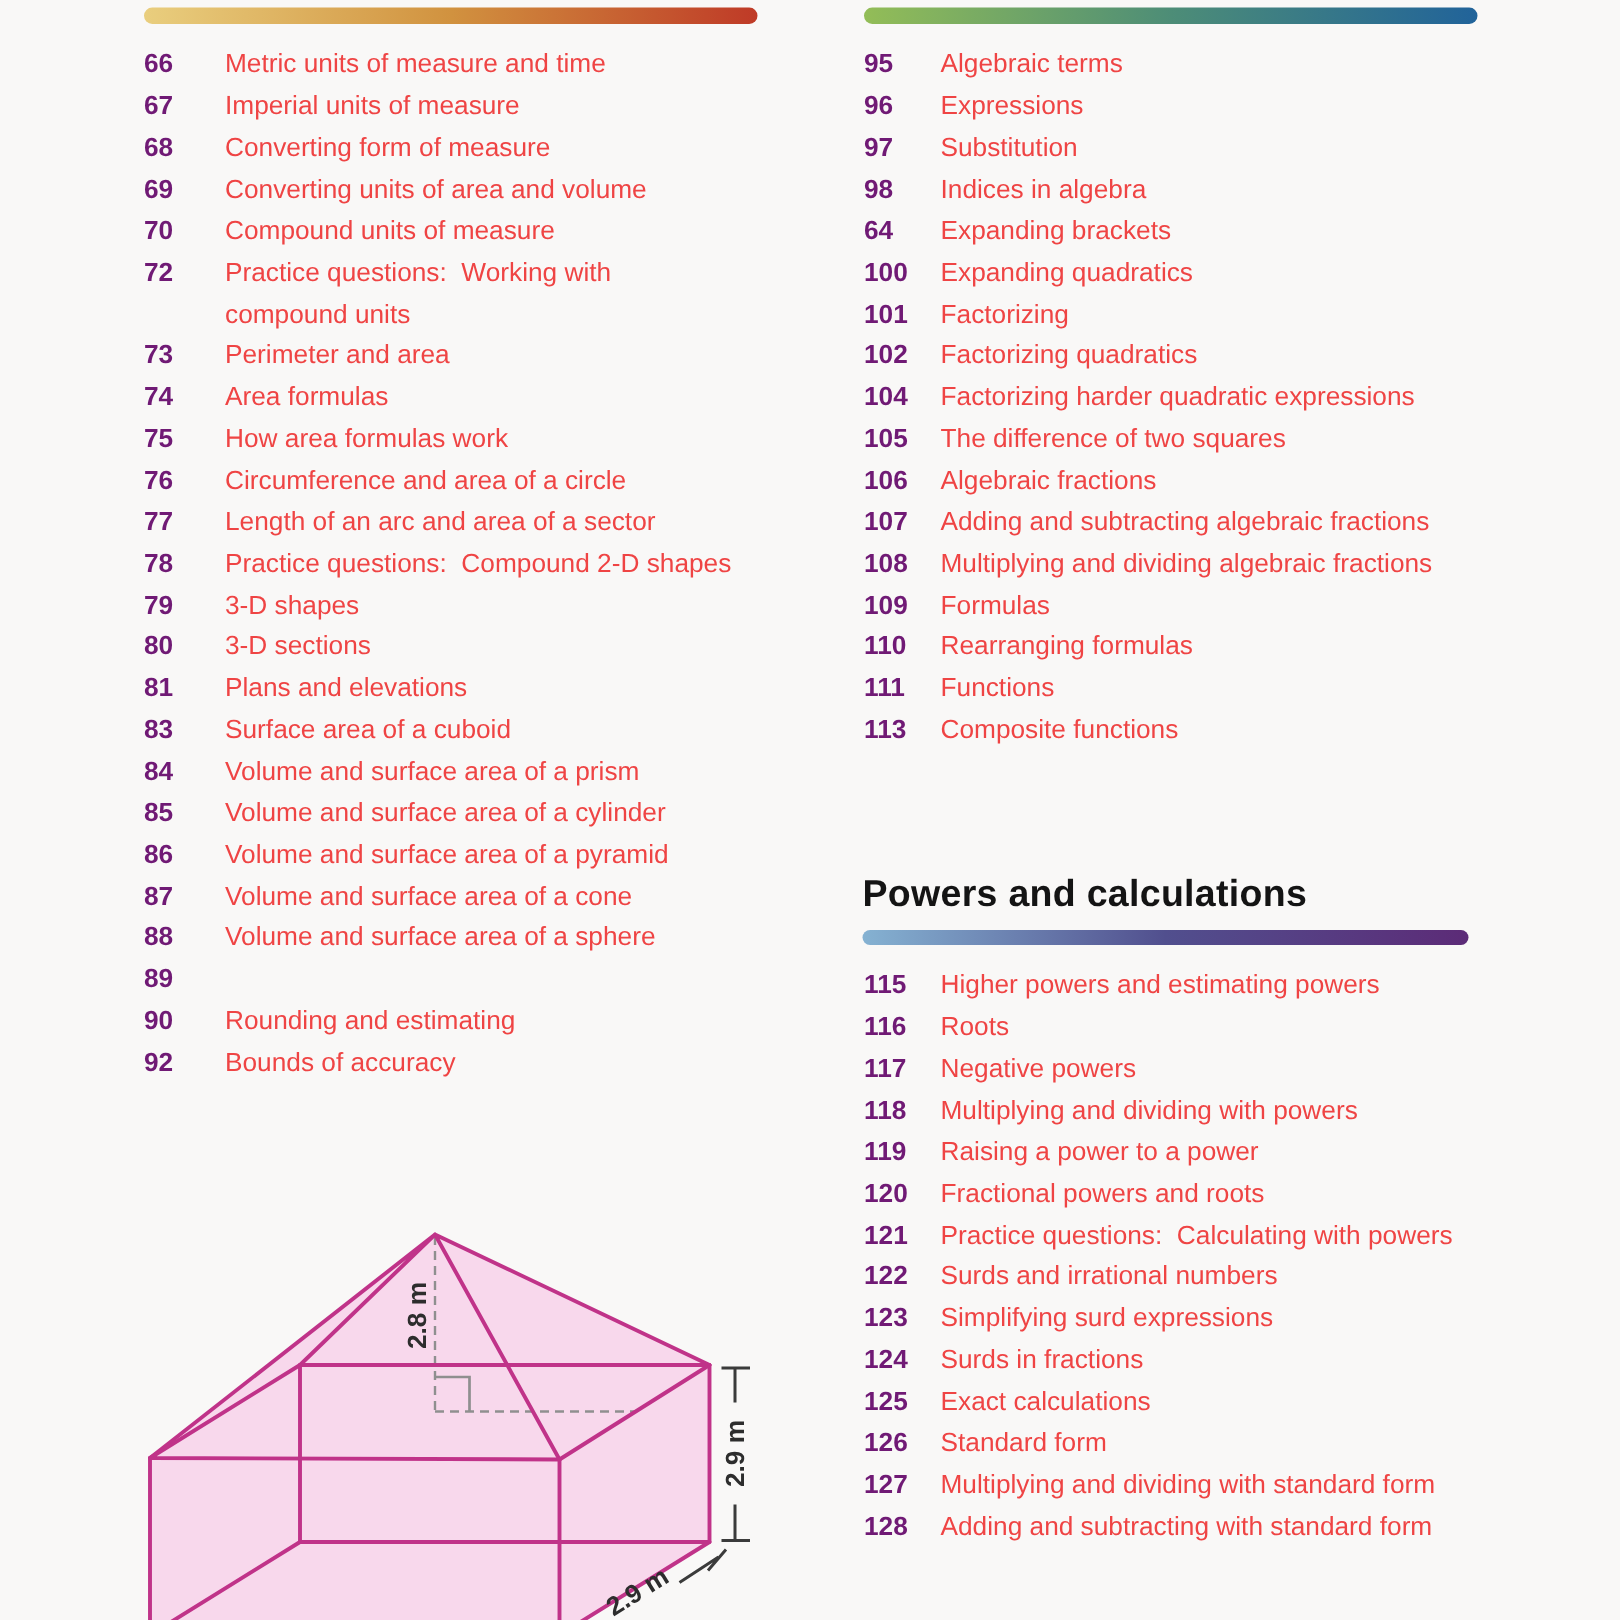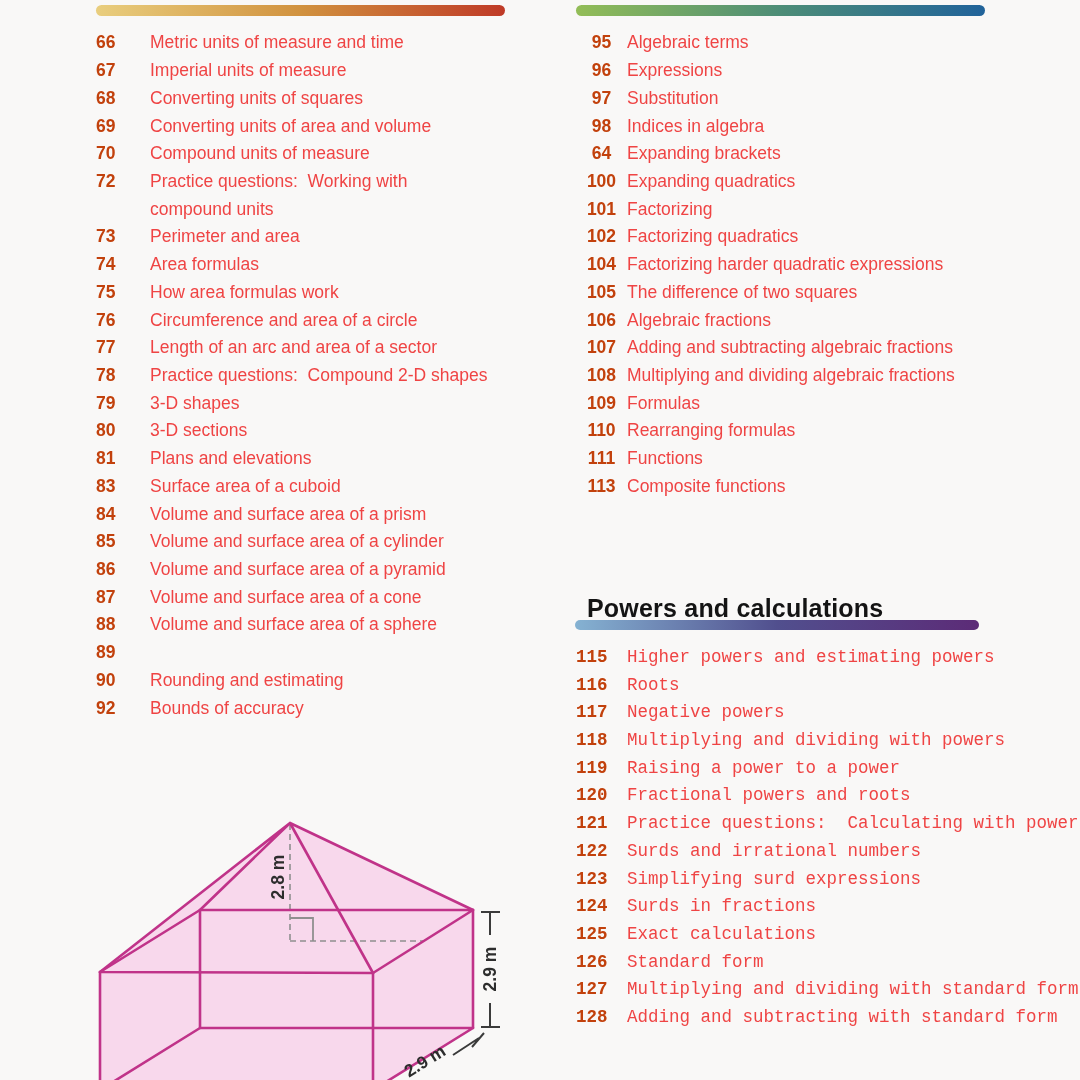--- a/index.html
+++ b/index.html
@@ -9,30 +9,30 @@
     font-family:"Liberation Sans", sans-serif;
   }
   .bar{
     position:absolute;height:11px;border-radius:6px;
   }
   #bar-left{left:96px;top:5px;width:409px;}
   #bar-right{left:576px;top:5px;width:409px;}
   #bar-powers{left:575px;top:620px;width:404px;height:10px;}
   .col{position:absolute;}
   #col-left{left:96px;top:29px;width:440px;}
-  #col-right{left:576px;top:29px;width:480px;text-align:center;}
-  #col-powers{left:576px;top:643px;width:490px;font-family:Liberation Mono, monospace;}
+  #col-right{left:576px;top:29px;width:480px;}
+  #col-powers{left:576px;top:643px;width:490px;}
   .row{display:flex;align-items:center;height:27.72px;white-space:nowrap;}
   .num{
-    width:54px;flex:0 0 54px;font-weight:bold;font-size:17.5px;color:#c2410c;
+    width:54px;flex:0 0 54px;font-weight:bold;font-size:17.5px;color:#701a75;
   }
   #col-right .num,#col-powers .num{width:51px;flex:0 0 51px;}
   .title{font-size:17.5px;color:#ef4444;}
   #powers-heading{
-    position:absolute;left:575px;top:582px;margin:12px;
+    position:absolute;left:575px;top:582px;margin:0;
     font-size:25px;font-weight:bold;color:#141414;letter-spacing:0.2px;
   }
   #diagram{position:absolute;left:50px;top:800px;}
   .diag-fill{fill:#f8d8ec;stroke:none;}
   .diag-edge{stroke:#c03389;stroke-width:2.6;fill:none;stroke-linejoin:round;stroke-linecap:round;}
   .diag-dash{stroke:#8f8f8f;stroke-width:1.6;fill:none;stroke-dasharray:6 4;}
   .diag-square{stroke:#8f8f8f;stroke-width:1.8;fill:none;}
   .diag-dim{stroke:#3b3b3b;stroke-width:2;fill:none;stroke-linecap:butt;}
   .diag-label{
     font-family:"Liberation Sans", sans-serif;font-size:17.5px;font-weight:bold;
@@ -51,21 +51,21 @@
       <div class="row">
         <span class="num">66</span>
         <span class="title">Metric units of measure and time</span>
       </div>
       <div class="row">
         <span class="num">67</span>
         <span class="title">Imperial units of measure</span>
       </div>
       <div class="row">
         <span class="num">68</span>
-        <span class="title">Converting units of squares</span>
+        <span class="title">Converting form of measure</span>
       </div>
       <div class="row">
         <span class="num">69</span>
         <span class="title">Converting units of area and volume</span>
       </div>
       <div class="row">
         <span class="num">70</span>
         <span class="title">Compound units of measure</span>
       </div>
       <div class="row">

